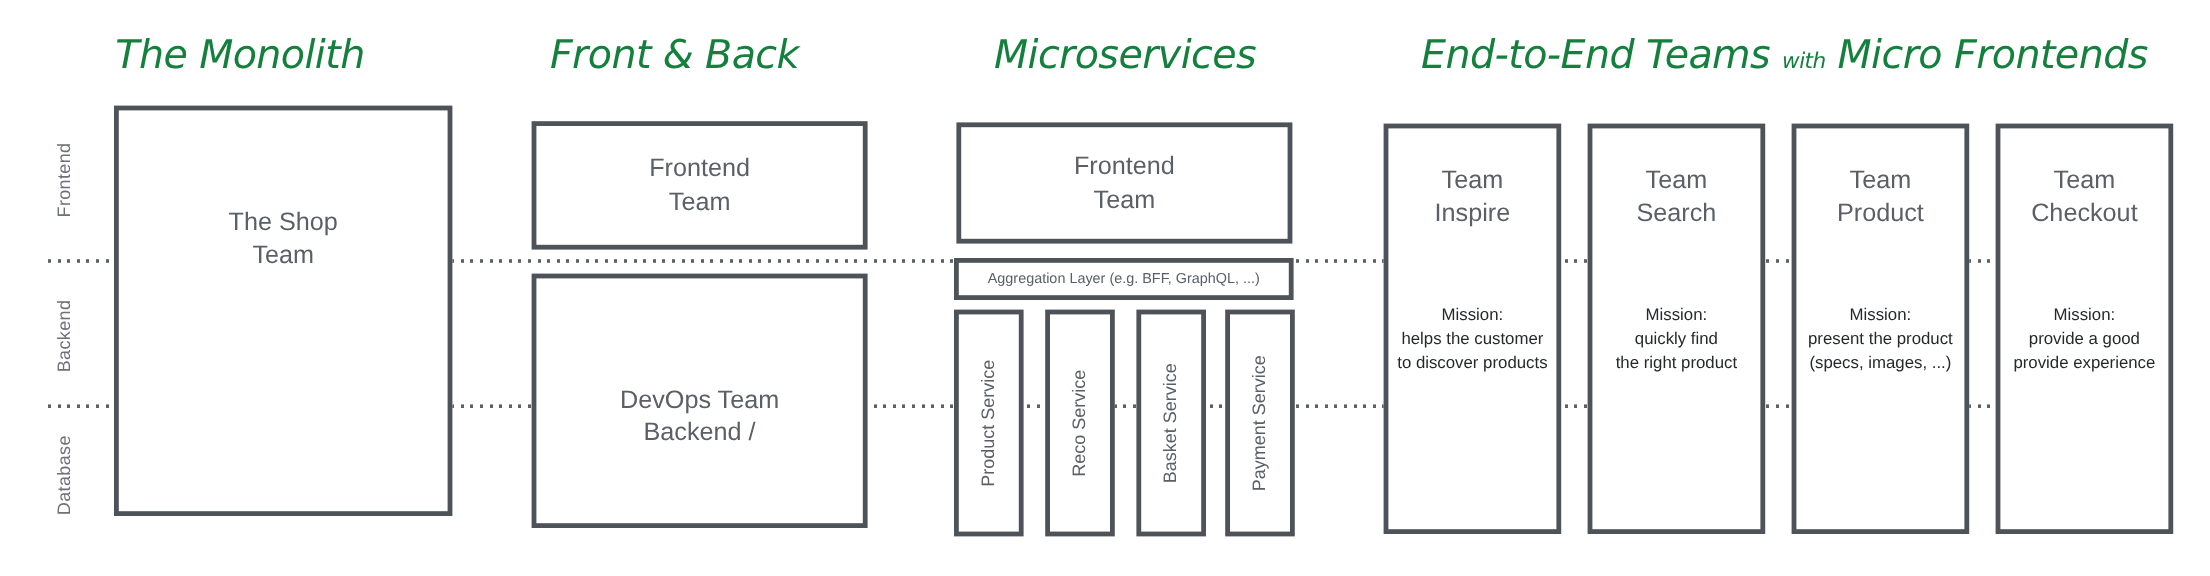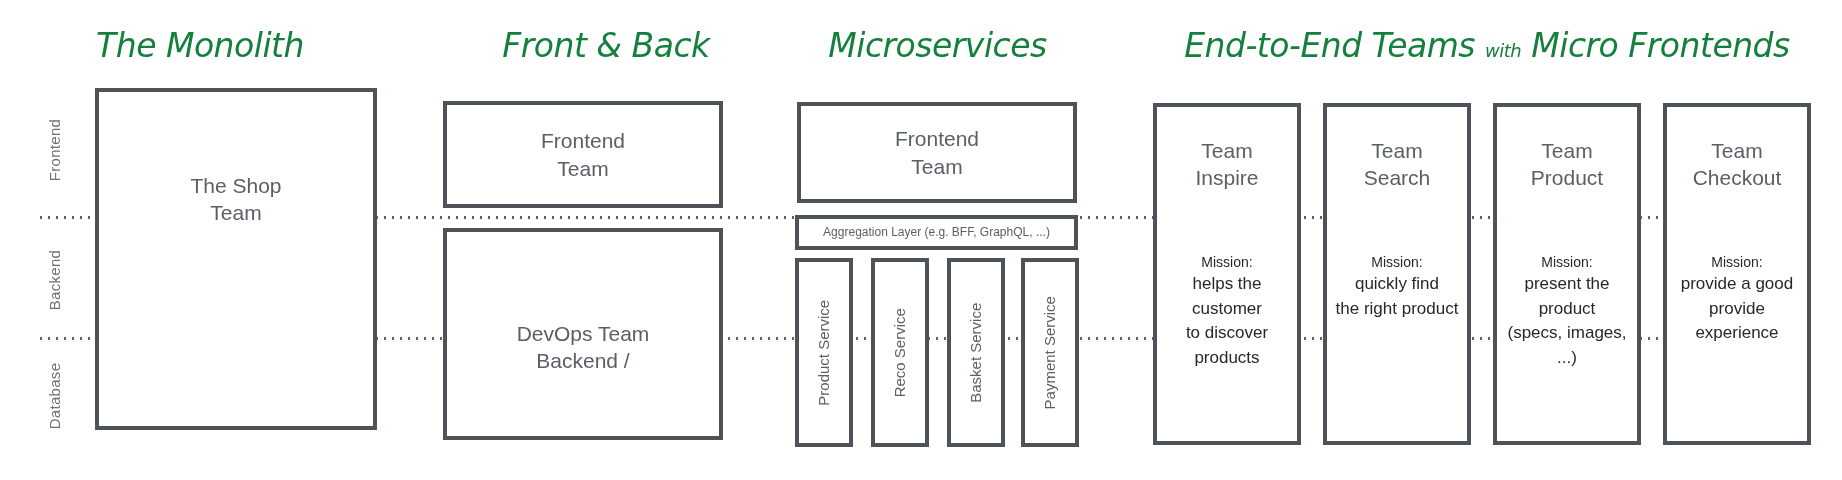--- a/index.html
+++ b/index.html
@@ -20,21 +20,21 @@
     top: 26px;
     text-align: center;
     font-family: "DejaVu Sans", sans-serif;
     font-style: italic;
     font-size: 33px;
     letter-spacing: -0.5px;
     color: #15803d;
     white-space: nowrap;
   }
   .title-monolith   { left: 60px;   width: 280px; }
-  .title-frontback  { left: 466px;  width: 280px; }
+  .title-frontback  { left: 422px;  width: 280px; }
   .title-micro      { left: 797px;  width: 281px; }
   .title-e2e        { left: 1130px; width: 714px; }
   .title-e2e .small { font-size: 18px; }
 
   
   .row-label {
     position: absolute;
     left: 54px;
     transform: translate(-50%, -50%) rotate(-90deg);
     font-size: 15px;
@@ -110,21 +110,21 @@
     justify-content: flex-start;
   }
   .team-0 { left: 1153px; }
   .team-1 { left: 1323px; }
   .team-2 { left: 1493px; }
   .team-3 { left: 1663px; }
 
   .team-name { margin-top: 30px; font-size: 21px; line-height: 1.3; color: #5b6066; }
   .mission   { margin-top: 60px; color: #26282b; }
   .mission-label { font-size: 14px; font-weight: normal; line-height: 1.45; }
-  .mission-line  { font-size: 17px; line-height: 1.45; }
+  .mission-line  { font-size: 14px; line-height: 1.45; }
 </style>
 </head>
 <body>
 
 <div class="canvas">
 
   <div class="dotted-line line-1"></div>
   <div class="dotted-line line-2"></div>
 
   <div class="row-label row-frontend">Frontend</div>

